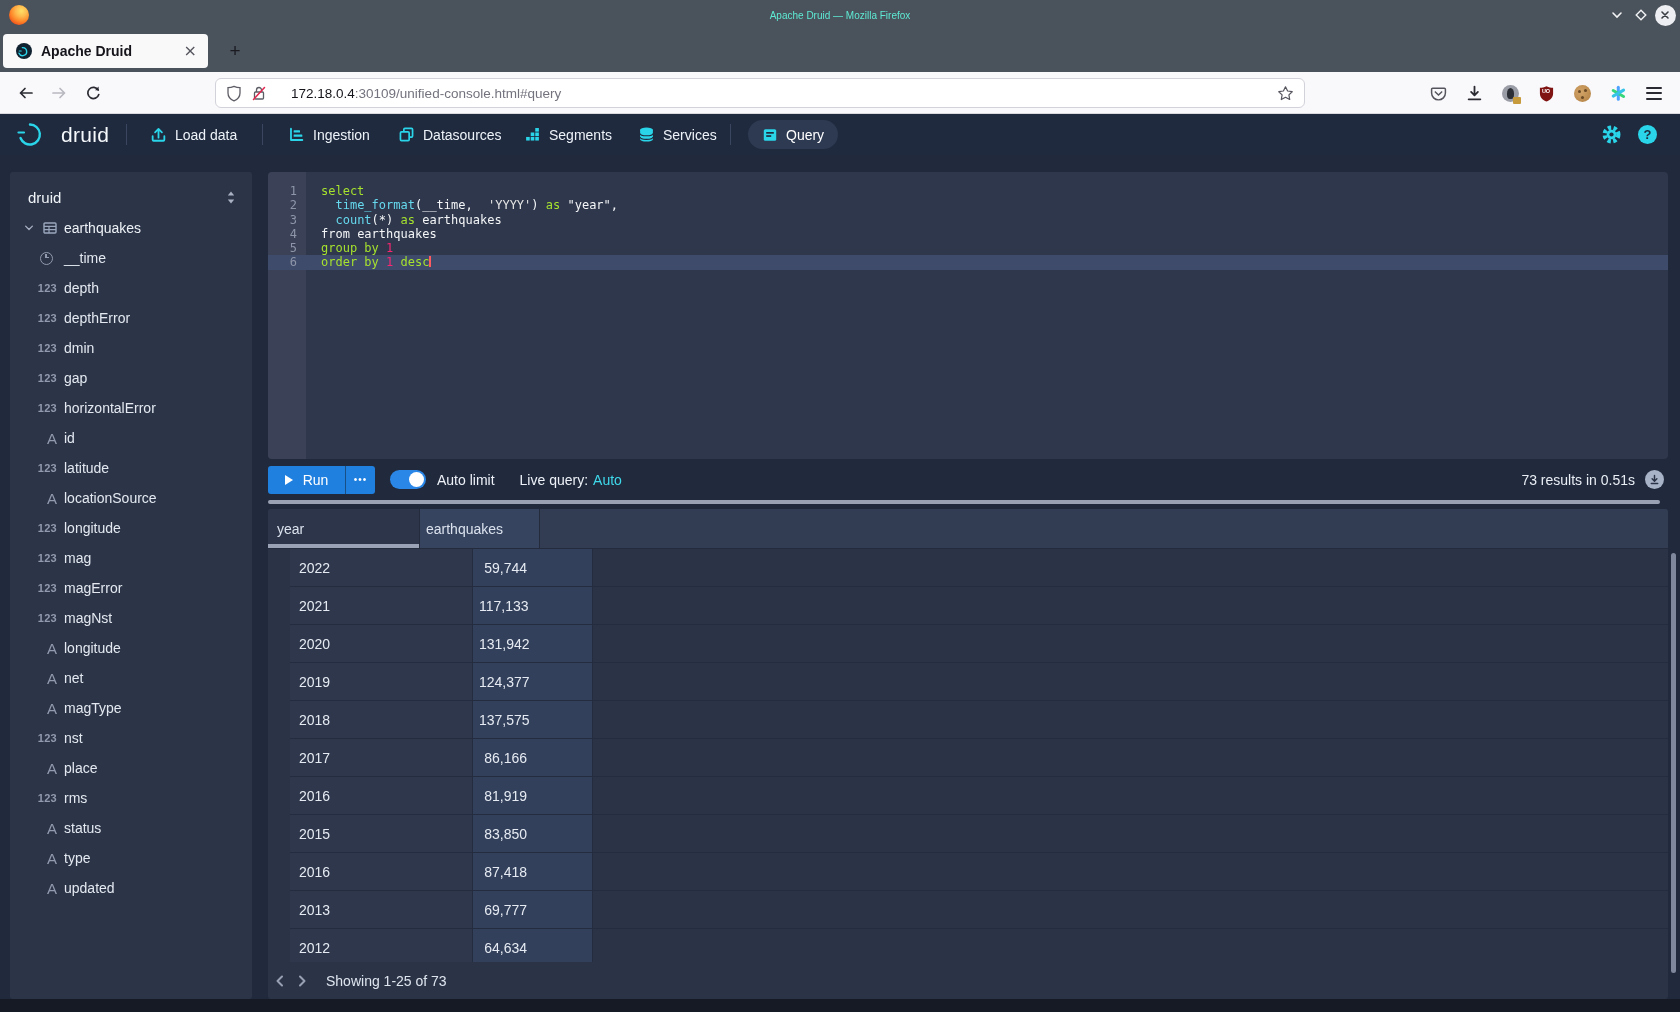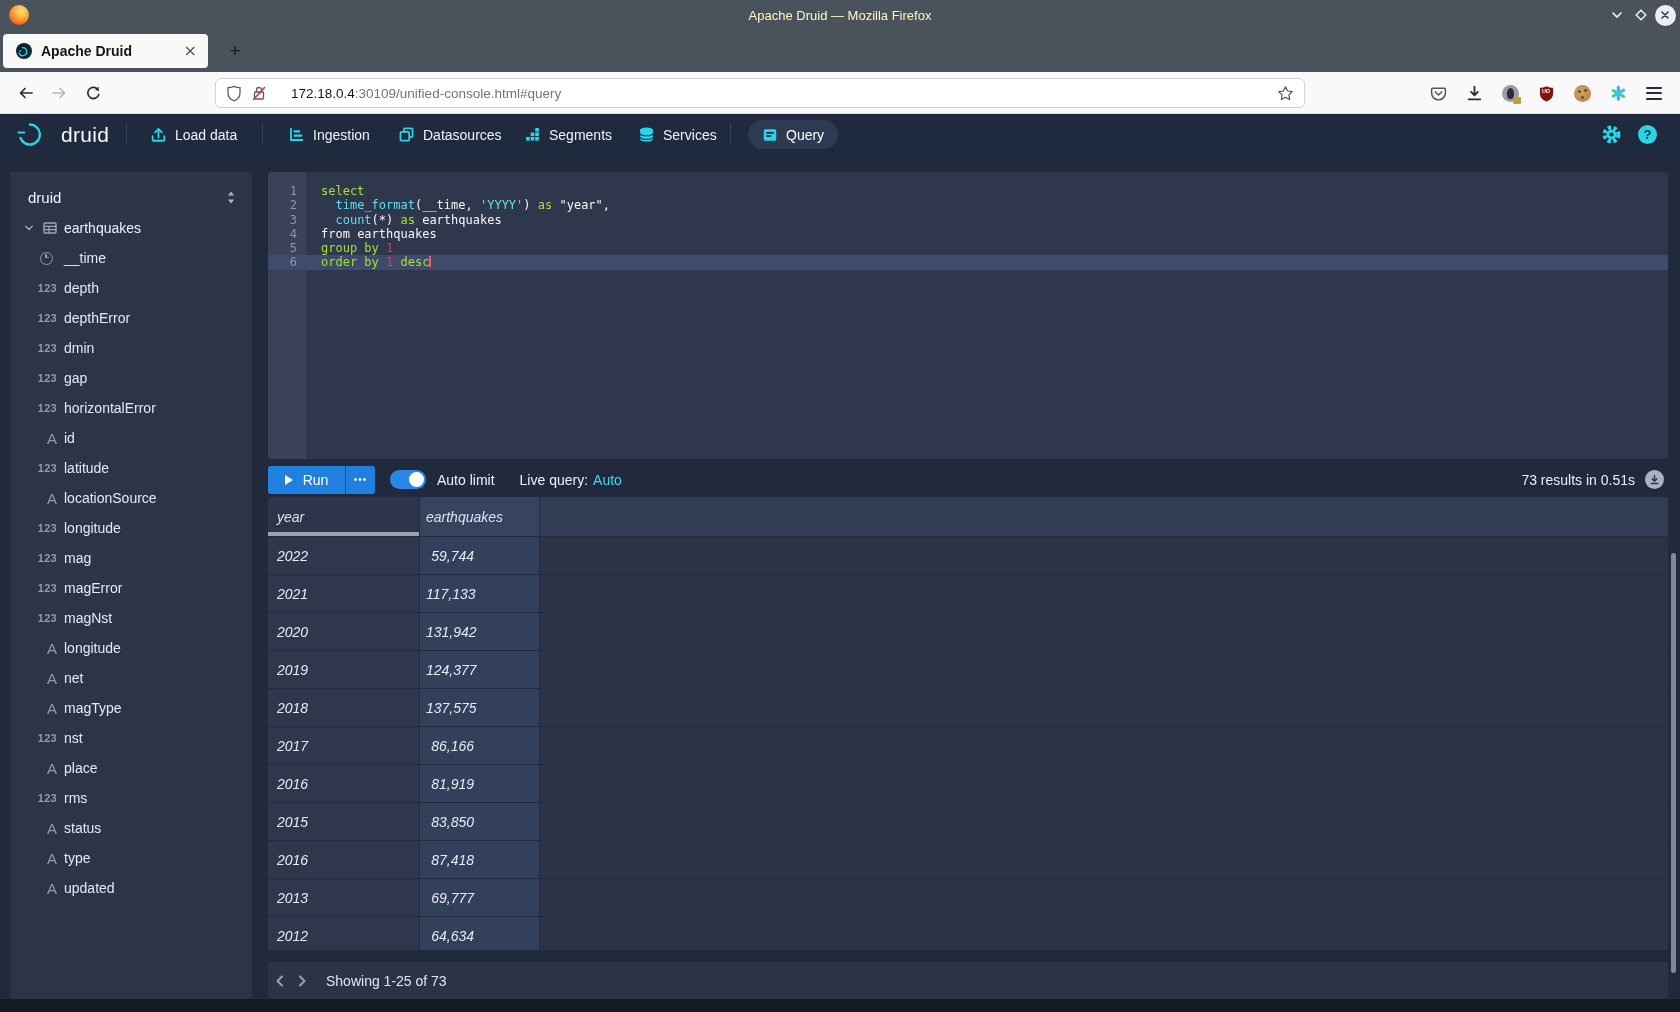--- a/index.html
+++ b/index.html
@@ -5,21 +5,21 @@
   html,body{margin:0;padding:0;background:#000;}
   .screen{position:relative;width:1680px;height:1012px;overflow:hidden;background:#212a3d;
           font-family:"Liberation Sans",sans-serif;-webkit-font-smoothing:antialiased;}
   svg{display:block;}
 
   
   .titlebar{position:absolute;left:0;top:0;width:100%;height:30px;background:#4a525b;}
   .ff-logo{position:absolute;left:9px;top:5px;width:20px;height:20px;border-radius:50%;
            background:radial-gradient(circle at 62% 30%,#ffe066 0%,#ffb84d 30%,#ff8a2a 55%,#f0541c 78%,#c73a67 100%);}
   .win-title{position:absolute;left:0;top:0;width:100%;height:30px;display:flex;align-items:center;justify-content:center;
-             font-size:13px;color:#fef9c3;}
+             font-size:10px;color:#5eead4;}
   .win-controls{position:absolute;left:1606px;top:4px;display:flex;gap:2px;}
   .win-btn{width:22px;height:22px;display:flex;align-items:center;justify-content:center;}
   .close-circle{width:21px;height:21px;border-radius:50%;background:#eceef1;display:flex;align-items:center;justify-content:center;}
 
   
   .tabstrip{position:absolute;left:0;top:30px;width:100%;height:42px;background:#4a525b;}
   .tab{position:absolute;left:3px;top:4px;width:205px;height:34px;background:#f9f9fa;border-radius:4px;
        display:flex;align-items:center;padding:0 9px;box-sizing:border-box;}
   .tab-fav{width:16px;height:16px;margin-left:4px;flex:none;}
   .tab-title{margin-left:9px;font-size:14px;color:#15141a;flex:1;font-weight:bold;}
@@ -88,21 +88,21 @@
   .editor{position:absolute;left:268px;top:172px;width:1400px;height:287px;background:#2e374b;border-radius:4px;overflow:hidden;
           font-family:"DejaVu Sans Mono",monospace;font-size:12px;}
   .gutter-bg{position:absolute;left:0;top:0;bottom:0;width:38px;background:#3b4257;}
   .ed-rows{position:relative;padding-top:12px;}
   .ed-row{display:flex;height:14.3px;line-height:14.3px;}
   .ed-row.active{background:#3f4b6b;}
   .ed-gut{width:38px;box-sizing:border-box;padding-right:9px;text-align:right;color:#8d95a9;flex:none;}
   .ed-code{padding-left:15px;white-space:pre;color:#f4f6f8;}
   .ed-code .tok-kw{color:#a6e22e;}
   .ed-code .tok-fn{color:#66d9ef;}
-  .ed-code .tok-str{color:#5eead4;}
+  .ed-code .tok-str{color:#e5e5e5;margin-left:8px;}
   .ed-code .tok-num{color:#f92672;}
   .ed-code .tok-pl{color:#f4f6f8;}
   .caret{display:inline-block;width:2px;height:11px;background:#ff5a5f;vertical-align:-1px;}
 
   
   .runbar{position:absolute;left:268px;top:459px;width:1400px;height:41px;display:flex;align-items:center;}
   .run-btn{width:77px;height:28px;background:#2080df;border-radius:3px 0 0 3px;display:flex;align-items:center;justify-content:center;
            gap:10px;color:#fff;font-size:14px;}
   .play{width:0;height:0;border-left:8px solid #fff;border-top:5px solid transparent;border-bottom:5px solid transparent;}
   .more-btn{width:30px;height:28px;background:#2080df;border-radius:0 3px 3px 0;border-left:1px solid rgba(16,22,26,.45);
@@ -111,33 +111,33 @@
   .knob{position:absolute;right:2px;top:2px;width:15px;height:15px;border-radius:50%;background:#fff;}
   .auto-limit{margin-left:11px;font-size:14px;color:#edf1f7;}
   .live-label{margin-left:25px;font-size:14px;color:#edf1f7;}
   .live-value{margin-left:5px;font-size:14px;color:#3fd9ec;}
   .results-summary{margin-left:auto;font-size:14px;color:#e9edf4;}
   .dl-btn{margin:0 4px 0 10px;width:19px;height:19px;border-radius:50%;background:#a9b3c7;display:flex;align-items:center;justify-content:center;}
 
   .splitter{position:absolute;left:268px;top:500px;width:1392px;height:4px;background:#99a1b3;border-radius:2px;}
 
   
-  .rtable{position:absolute;left:268px;top:497px;width:1400px;height:453px;background:#2b3447;border-radius:3px 3px 0 0;overflow:hidden;font-style:italic;}
+  .rtable{position:absolute;left:268px;top:509px;width:1400px;height:453px;background:#2b3447;border-radius:3px 3px 0 0;overflow:hidden;}
   .thead{display:flex;height:40px;}
   .th{box-sizing:border-box;display:flex;align-items:center;font-size:14px;color:#dbe2ee;
       border-right:1px solid #232b3d;border-bottom:1px solid #232b3d;}
   .th-year{width:152px;padding-left:9px;background:#2c3549;position:relative;}
   .th-eq{width:120px;padding-left:6px;background:#36445f;}
   .th-fill{flex:1;background:#323d54;border-right:none;}
   .sort-underline{position:absolute;left:0;bottom:0;width:100%;height:4px;background:#9aa2b5;}
   .tbody{height:413px;overflow:hidden;}
   .trow{display:flex;height:38px;}
   .td{box-sizing:border-box;display:flex;align-items:center;font-size:14px;color:#e6ebf3;
       border-right:1px solid #242c3f;border-bottom:1px solid #242c3f;}
-  .td-year{width:152px;padding-left:9px;background:#2e374b;}
+  .td-year{width:183px;padding-left:9px;background:#2e374b;margin-left:22px;}
   .td-eq{width:120px;background:#33405b;}
   .numval{display:inline-block;width:48px;margin-left:6px;text-align:right;}
   .td-fill{flex:1;background:#2b3447;border-right:none;}
 
   
   .pagination{position:absolute;left:268px;top:962px;width:1400px;height:37px;background:#2b3447;border-radius:0 0 3px 3px;
               display:flex;align-items:center;}
   .pg-btn{width:20px;height:24px;margin-left:2px;display:flex;align-items:center;justify-content:center;}
   .pg-label{margin-left:14px;font-size:14px;color:#dfe5ef;}
 

